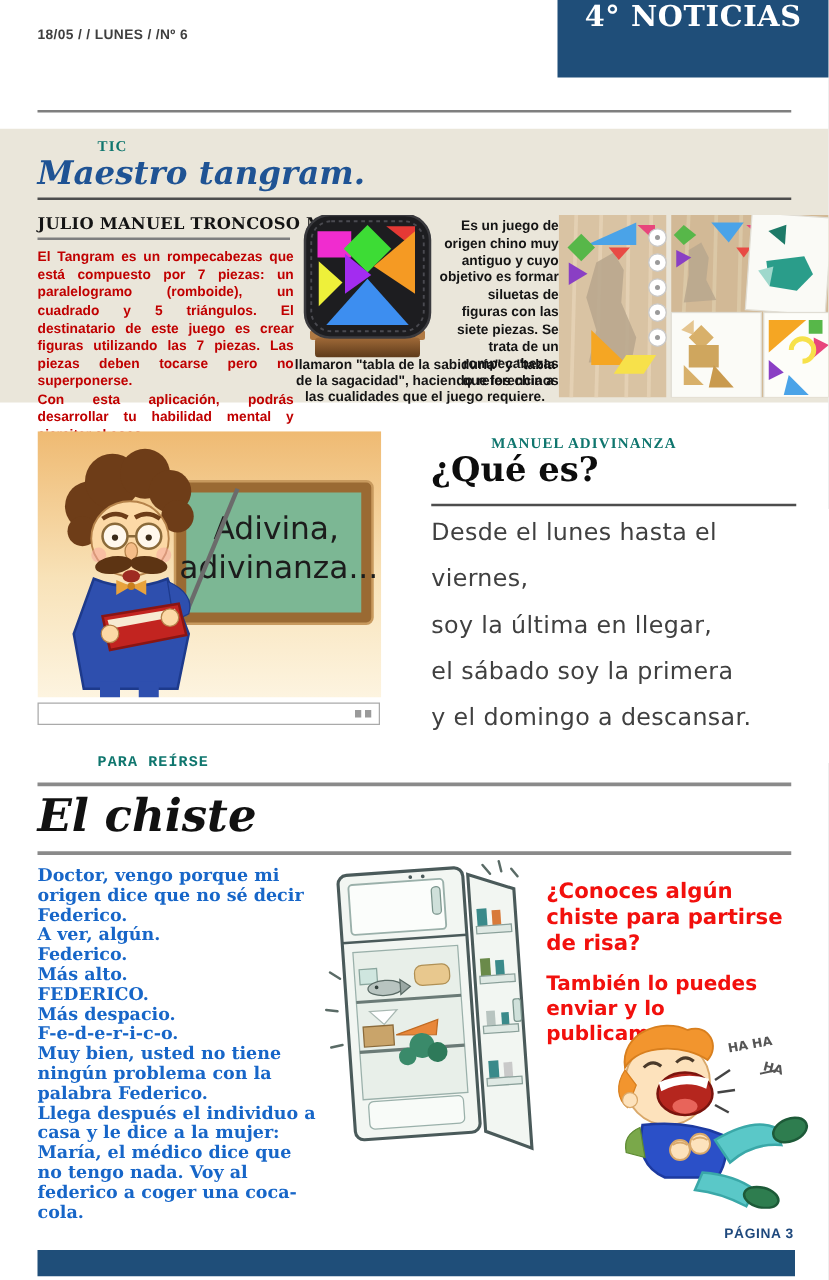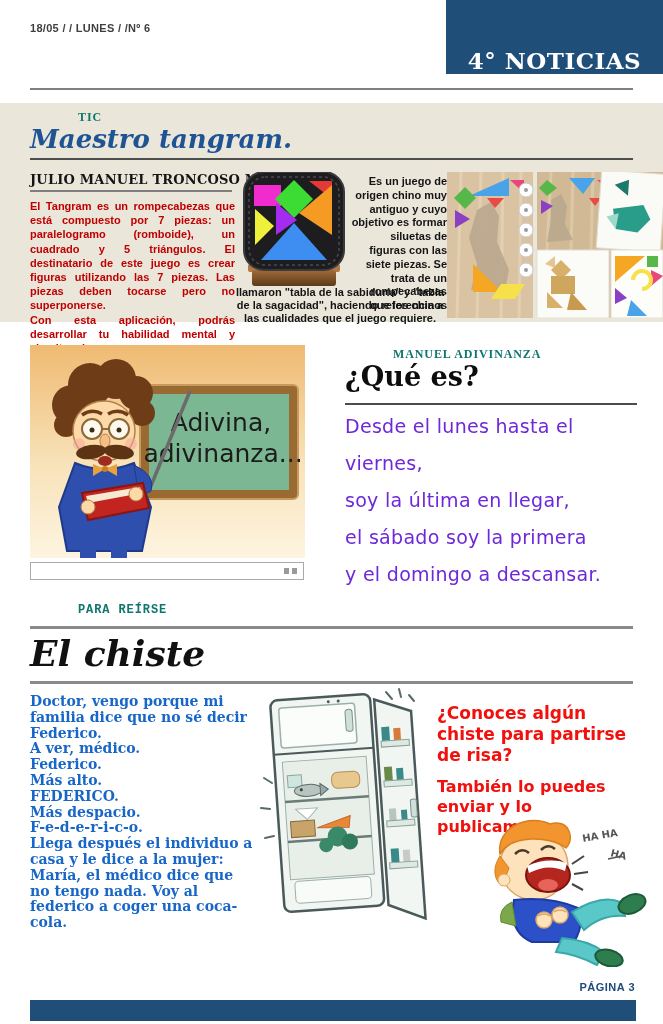--- a/index.html
+++ b/index.html
@@ -3,22 +3,22 @@
 <meta charset="utf-8">
 <style>
   html,body{margin:0;padding:0;background:#d9d9d9;}
   #page{position:relative;width:663px;height:1024px;background:#ffffff;overflow:hidden;
         font-family:"Liberation Sans",sans-serif;margin:0 auto;}
   .abs{position:absolute;}
 
   
   .date-line{left:30px;top:22px;font:bold 11px/13px "Liberation Sans",sans-serif;
              color:#3f3f3f;letter-spacing:.3px;}
-  .masthead{left:446px;top:0;width:217px;height:74px;background:#1F4E79;
-            display:flex;align-items:flex-end;justify-content:center;}
+  .masthead{left:446px;top:0;width:217px;height:62px;background:#1F4E79;
+            display:flex;align-items:flex-start;justify-content:center;}
   .masthead span{font:bold 23px "DejaVu Serif",serif;color:#ffffff;letter-spacing:.5px;}
   .rule{background:#7f7f7f;height:2px;}
   .rule-dark{background:#4d4d4d;height:2px;}
 
   
   .beige{left:0;top:103px;width:663px;height:219px;background:#EAE6DA;}
   .section-label{font:bold 12px "Liberation Serif",serif;color:#0f766e;letter-spacing:.9px;margin-left:48px;}
   .tic-title{left:30px;top:124px;font:bold italic 26px "DejaVu Serif",serif;color:#1F5394;}
   .byline{left:30px;top:172px;font:bold 13px "DejaVu Serif",serif;color:#141414;letter-spacing:.2px;}
   .red-article{left:30px;top:199px;width:205px;font:bold 11px/14.2px "Liberation Sans",sans-serif;
@@ -26,21 +26,21 @@
   .red-article .p2{margin-top:0;}
   .mid-caption{left:351px;top:175px;width:96px;font:bold 11px/13.8px "Liberation Sans",sans-serif;
                color:#141414;text-align:right;}
   .bottom-caption{left:229px;top:286px;width:222px;font:bold 11px/13.2px "Liberation Sans",sans-serif;
                   color:#141414;text-align:center;}
 
   
   .riddle-label{left:345px;top:347px;}
   .que-es{left:345px;top:361px;font:bold 27px "DejaVu Serif",serif;color:#0d0d0d;}
   .riddle-text{left:345px;top:408px;width:300px;font:19px/37px "DejaVu Sans",sans-serif;
-               color:#6d28d9;letter-spacing:.3px;}
+               color:#404040;letter-spacing:.3px;}
   .caption-box{left:30px;top:562px;width:274px;height:18px;border:1px solid #aaaaaa;
                background:#ffffff;display:flex;align-items:center;justify-content:flex-end;gap:3px;padding-right:6px;box-sizing:border-box;}
   .caption-box i{display:block;width:5px;height:6px;background:#9a9a9a;}
 
   
   .para-label{left:30px;top:603px;font-family:Liberation Mono, monospace;}
   .el-chiste{left:30px;top:632px;font:bold italic 36px "DejaVu Serif",serif;color:#111111;}
   .joke{left:30px;top:694px;width:226px;}
   .joke div{font:bold 14px/15.8px "DejaVu Serif",serif;color:#1766C8;}
   .callout{left:437px;top:703px;width:208px;}
@@ -242,27 +242,28 @@
     <div>el sábado soy la primera</div>
     <div>y el domingo a descansar.</div>
   </div>
 
   <div class="abs section-label para-label">PARA REÍRSE</div>
   <div class="abs rule" style="left:30px;top:626px;width:603px;height:2.5px;background:#8a8a8a;"></div>
   <div class="abs el-chiste">El chiste</div>
   <div class="abs rule" style="left:30px;top:681px;width:603px;height:2.5px;background:#8a8a8a;"></div>
 
   <div class="abs joke">
-    <div>Doctor, vengo porque mi familia dice que no sé decir Federico.</div>
-    <div>A ver, médico.</div>
+    <div>Doctor, vengo porque mi origen dice que no sé decir Federico.</div>
+    <div>A ver, algún.</div>
     <div>Federico.</div>
     <div>Más alto.</div>
     <div>FEDERICO.</div>
     <div>Más despacio.</div>
     <div>F-e-d-e-r-i-c-o.</div>
+    <div>Muy bien, usted no tiene ningún problema con la palabra Federico.</div>
     <div>Llega después el individuo a casa y le dice a la mujer:</div>
     <div>María, el médico dice que no tengo nada. Voy al federico a coger una coca-cola.</div>
   </div>
 
   <svg class="abs" style="left:256px;top:686px;" width="174" height="254" viewBox="0 0 174 254">
     <g transform="rotate(-4 87 127)">
       <rect x="22" y="10" width="100" height="212" rx="7" fill="#f2f6f2" stroke="#4a5a5a" stroke-width="2.5"></rect>
       <rect x="30" y="18" width="76" height="40" rx="3" fill="#fbfdfb" stroke="#9ab0aa" stroke-width="1.5"></rect>
       <rect x="96" y="24" width="7" height="22" rx="3" fill="#cfe0da" stroke="#7a948c"></rect>
       <circle cx="80" cy="15" r="1.5" fill="#4a5a5a"></circle>

